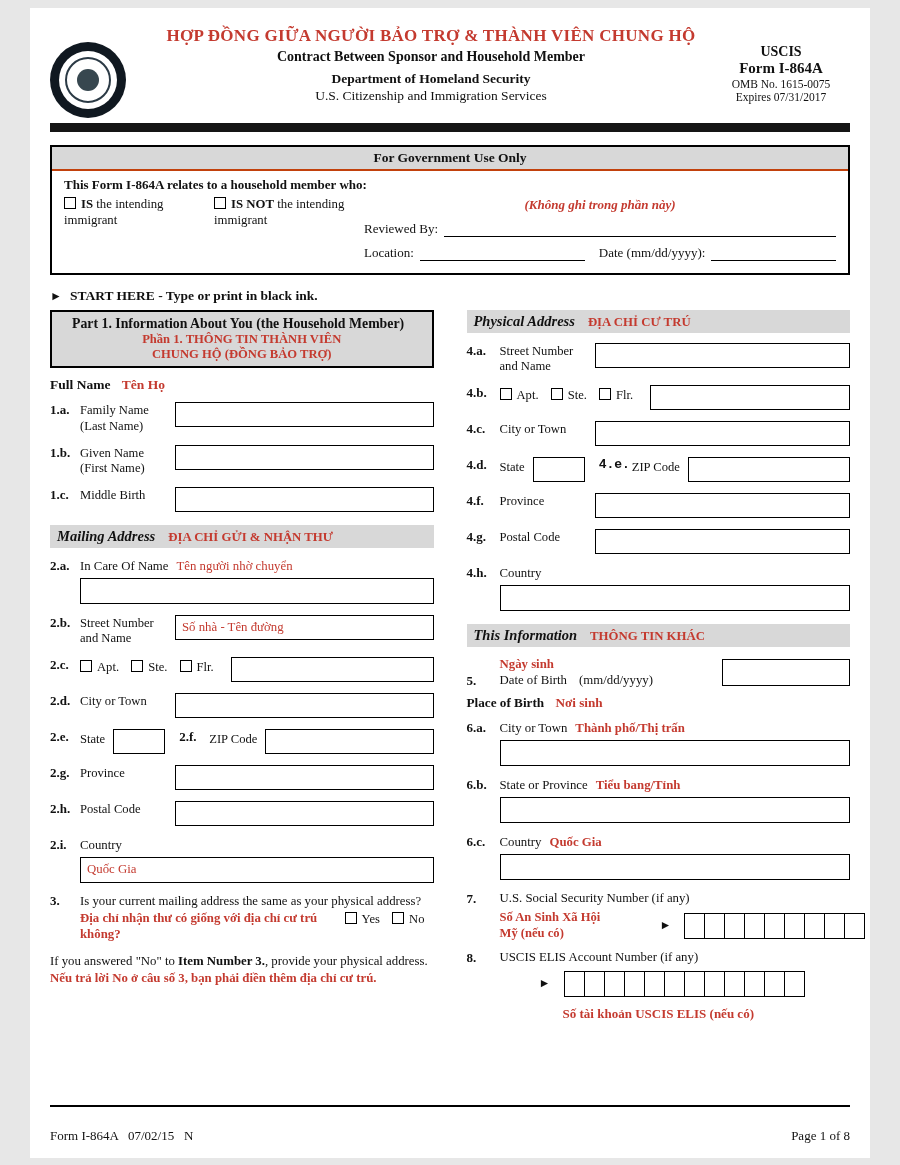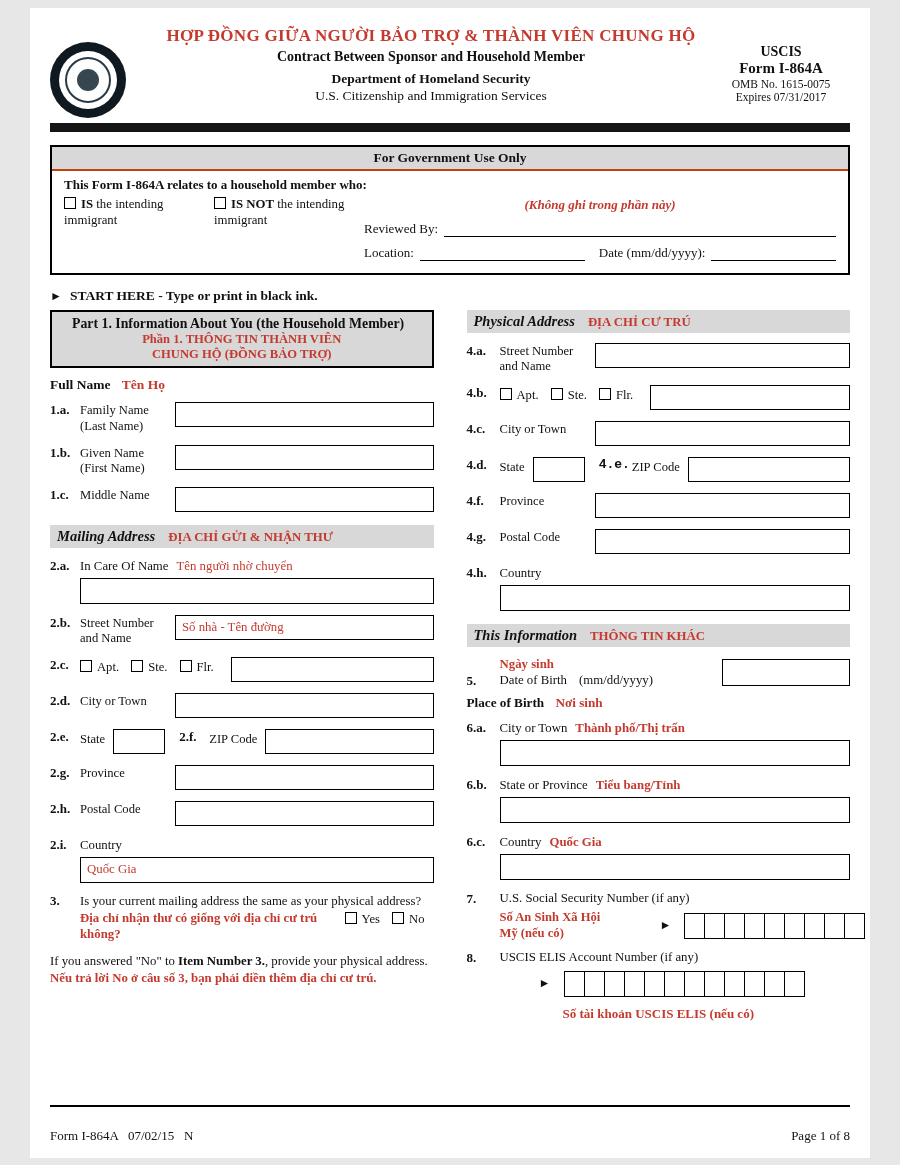--- a/index.html
+++ b/index.html
@@ -208,21 +208,21 @@
         <span class="fno">1.b.</span>
         <span class="flab">
           <span>Given Name</span><br>
           <span>(First Name)</span>
         </span>
         <div class="fin"></div>
       </div>
 
       <div class="frow">
         <span class="fno">1.c.</span>
-        <span class="flab">Middle Name</span>
+        <span class="flab">Middle Birth</span>
         <div class="fin"></div>
       </div>
 
       <div class="secbar">
         <span class="sec-en">Mailing Address</span>
         <span class="sec-vi">ĐỊA CHỈ GỬI &amp; NHẬN THƯ</span>
       </div>
 
       <div style="margin-bottom:11px;">
         <div class="stack-lab">

